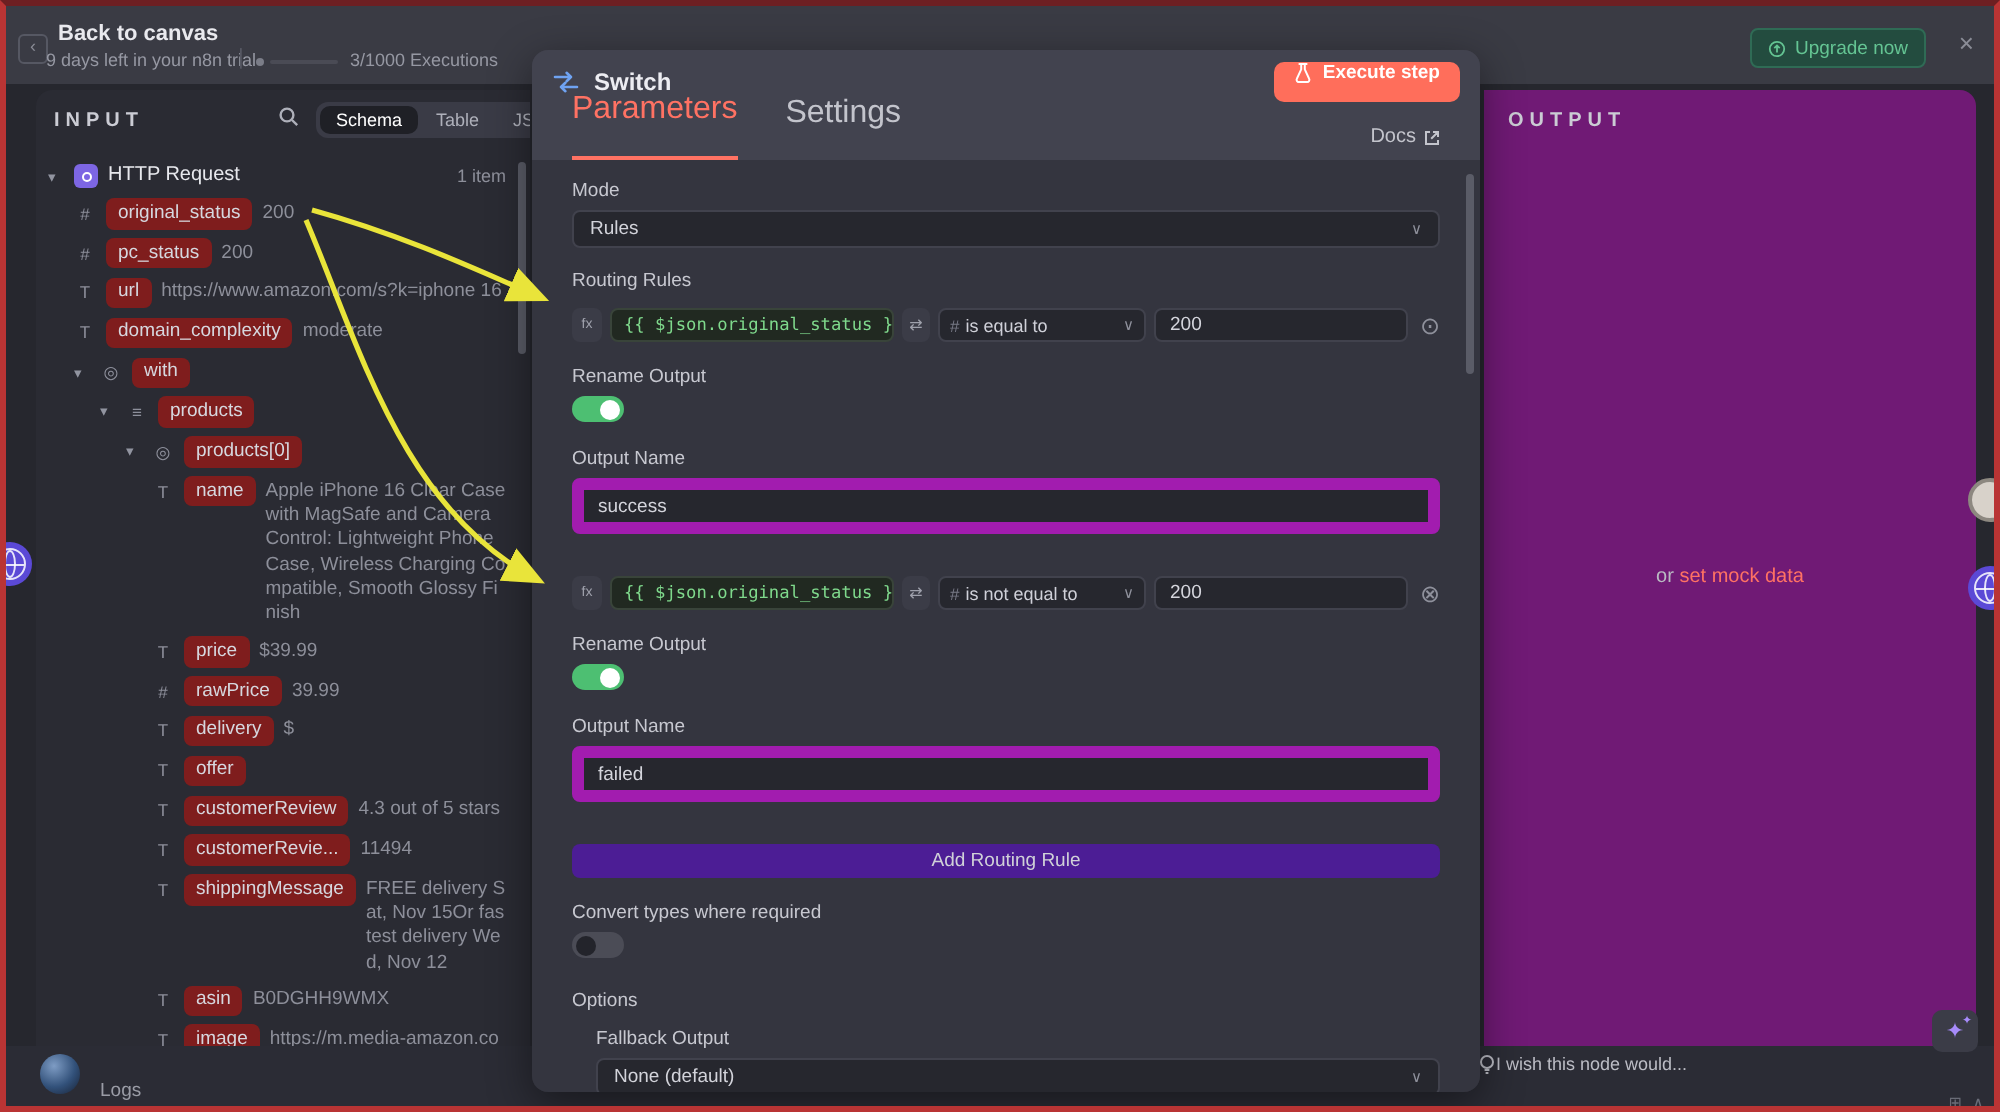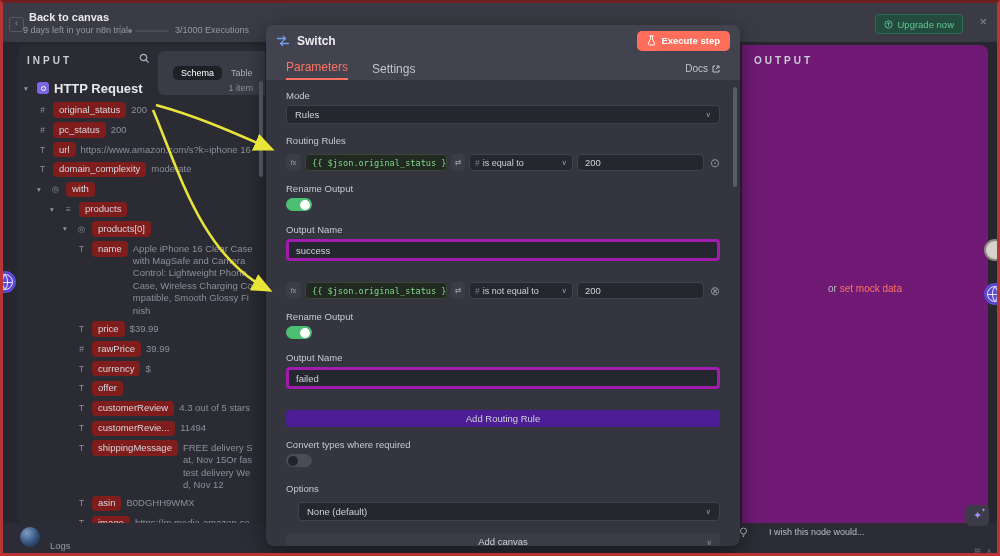--- a/index.html
+++ b/index.html
@@ -13,41 +13,41 @@
   .tdiv{position:absolute;left:116px;top:20px;font-size:11px;color:#565863;}
   .pdot{position:absolute;left:125px;top:26px;width:4px;height:4px;border-radius:50%;background:#7b7d88;}
   .ptrack{position:absolute;left:132px;top:27px;width:34px;height:2px;background:#4a4b55;border-radius:2px;}
   .execs{position:absolute;left:172px;top:22px;font-size:9px;color:#9698a3;}
   .upgrade{position:absolute;right:34px;top:11px;height:18px;padding:0 8px;background:#234c3f;border:1px solid #2f6b55;border-radius:4px;color:#64c493;font-size:9.5px;display:flex;align-items:center;gap:4px;cursor:pointer;}
   .closex{position:absolute;right:10px;top:11px;font-size:13px;color:#8a8c96;cursor:pointer;}
   
   .in-panel{position:absolute;left:15px;top:42px;width:247px;height:478px;background:#2a2b33;border-radius:8px 0 0 0;overflow:hidden;z-index:2;}
   .in-title{position:absolute;left:9px;top:10px;font-size:10px;font-weight:bold;letter-spacing:3px;color:#cbccd4;}
   .search-ic{position:absolute;left:121px;top:8px;cursor:pointer;}
-  .segwrap{position:absolute;left:140px;top:6px;display:flex;background:#3a3b46;border-radius:6px;padding:15px;gap:1px;text-align:right;}
+  .segwrap{position:absolute;left:140px;top:6px;display:flex;background:#3a3b46;border-radius:6px;padding:2px;gap:1px;text-align:right;}
   .seg{padding:2px 8px;font-size:9px;color:#aeb0ba;border-radius:5px;cursor:pointer;white-space:nowrap;}
   .seg.active{background:#1f2026;color:#fff;}
   .tree{position:absolute;left:0;right:0;top:32px;bottom:0;padding:4px 2px 0 4px;overflow:hidden;}
   .trow{display:flex;align-items:flex-start;margin-bottom:4.5px;column-gap:5px;font-size:9.5px;line-height:1.3;padding-right:10px;}
   .pill{background:#7f1d1d;border-radius:4px;padding:1.5px 6px;color:#d6d7de;white-space:nowrap;cursor:grab;}
-  .tkey-title{color:#e7e8ed;font-weight:bold;font-size:13px;}
+  .tkey-title{color:#e7e8ed;font-weight:normal;font-size:10px;}
   .tico{color:#8d8f9b;width:11px;text-align:center;flex:none;font-size:8.5px;margin-top:2.5px;}
   .tchev{color:#9194a0;flex:none;font-size:7.5px;margin-top:3px;width:8px;}
   .tval{color:#8d8f9a;word-break:break-all;min-width:0;padding-top:1.5px;}
   .tmeta{margin-left:auto;color:#8d8f9a;font-size:9px;padding-top:2px;}
   .node-ic{width:12px;height:12px;border-radius:3px;background:#7d66e3;flex:none;margin-top:1px;position:relative;}
   .node-ic::after{content:"";position:absolute;left:3.5px;top:3.5px;width:5px;height:5px;border:1px solid #fff;border-radius:50%;box-sizing:border-box;}
   .in-scroll{position:absolute;right:2px;top:36px;width:4px;height:96px;border-radius:2px;background:#5a5c67;z-index:3;}
   
   .sw-panel{position:absolute;left:263px;top:22px;width:474px;height:521px;z-index:3;border-radius:8px;box-shadow:0 6px 22px rgba(0,0,0,.45);}
   .sw-header{position:absolute;left:0;right:0;top:0;height:31px;background:#42434f;border-radius:8px 8px 0 0;display:flex;align-items:center;padding:0 10px;box-sizing:border-box;}
   .sw-title{font-size:12px;font-weight:bold;color:#ededf2;margin-left:7px;}
-  .exec-btn{margin-left:auto;background:#ff6e5b;color:#fff;font-size:9.5px;font-weight:bold;height:20px;padding:0 10px;border-radius:5px;display:flex;align-items:center;gap:5px;cursor:pointer;}
+  .exec-btn{margin-left:auto;background:#ff6e5b;color:#fff;font-size:9.5px;font-weight:bold;height:20px;padding:0 10px;border-radius:5px;display:flex;align-items:flex-start;gap:5px;cursor:pointer;}
   .sw-tabs{position:absolute;left:0;right:0;top:31px;height:24px;background:#42434f;display:flex;align-items:flex-end;padding:0 20px;gap:24px;box-sizing:border-box;}
-  .tab{font-size:12px;padding-bottom:4px;color:#c3c4cc;cursor:pointer;}
+  .tab{font-size:16px;padding-bottom:14px;color:#c3c4cc;cursor:pointer;}
   .tab.active{color:#ff7263;border-bottom:2px solid #ff7263;}
   .docs{margin-left:auto;font-size:10px;color:#c3c4cc;display:flex;gap:4px;align-items:center;padding-bottom:6px;cursor:pointer;}
   .sw-body{position:absolute;left:0;right:0;top:55px;bottom:0;background:#34353f;border-radius:0 0 8px 8px;padding:9px 20px 0;overflow:hidden;box-sizing:border-box;}
   .sw-scroll{position:absolute;right:3px;top:62px;width:4px;height:100px;border-radius:2px;background:#5a5c67;}
   .flabel{font-size:9.5px;color:#c7c8d0;margin-bottom:4px;}
   .bigselect{height:17px;background:#26272e;border:1px solid #41424d;border-radius:4px;display:flex;align-items:center;padding:0 8px;font-size:9.5px;color:#d2d3da;cursor:pointer;}
   .selchev{margin-left:auto;color:#8f919c;font-size:7.5px;}
   .sect-label{font-size:9.5px;color:#c7c8d0;margin:11px 0 8px;}
   .cond-row{display:flex;align-items:stretch;gap:4px;height:17px;margin-bottom:12px;}
   .fxbox{width:15px;background:#3b3c47;border-radius:4px;color:#9fa1ac;font-size:7px;display:flex;align-items:center;justify-content:center;flex:none;cursor:pointer;}
@@ -57,35 +57,35 @@
   .ophash{color:#777986;font-size:8.5px;}
   .optext{white-space:nowrap;}
   .valfield{flex:1;background:#26272e;border:1px solid #41424d;border-radius:4px;display:flex;align-items:center;padding:0 7px;font-size:9.5px;color:#d4d5dc;cursor:text;}
   .rowmenu{flex:none;color:#8f919c;font-size:12px;display:flex;align-items:center;margin-left:2px;cursor:pointer;}
   .toggle{width:26px;height:13px;border-radius:7px;position:relative;margin-bottom:13px;cursor:pointer;}
   .toggle.on{background:#4dbf72;}
   .toggle.off{background:#4b4c56;}
   .knob{position:absolute;top:1.5px;width:10px;height:10px;border-radius:50%;background:#fff;}
   .toggle.on .knob{right:2px;}
   .toggle.off .knob{left:2px;background:#23242b;}
-  .input-like{height:16px;background:#26272e;border:3px solid #a21caf;border-radius:4px;display:flex;align-items:center;padding:0 7px;font-size:9.5px;color:#d4d5dc;margin-bottom:21px;cursor:text;}
+  .input-like{height:16px;background:#26272e;border:6px solid #a21caf;border-radius:4px;display:flex;align-items:center;padding:0 7px;font-size:9.5px;color:#d4d5dc;margin-bottom:21px;cursor:text;}
   .addrule{height:17px;background:#4c1d95;border-radius:4px;display:flex;align-items:center;justify-content:center;font-size:9.5px;color:#d0d1d8;margin-bottom:12px;cursor:pointer;}
   .opt-ind{margin-left:12px;}
   .addoption{height:17px;background:#3b3c46;border-radius:4px;display:flex;align-items:center;justify-content:center;position:relative;font-size:9.5px;color:#d0d1d8;margin-top:12px;cursor:pointer;}
   .addoption .selchev{position:absolute;right:8px;top:5px;}
   
   .out-panel{position:absolute;left:739px;top:42px;width:246px;height:478px;background:#701a75;border-radius:0 8px 0 0;z-index:2;}
   .out-title{position:absolute;left:12px;top:10px;font-size:10px;font-weight:bold;letter-spacing:3px;color:#cbccd4;}
   .out-empty{position:absolute;left:0;right:0;top:236px;text-align:center;font-size:10px;color:#b9bac2;line-height:1.55;}
   .mock-link{color:#ff7263;cursor:pointer;}
   
   .footer{position:absolute;left:0;right:0;top:520px;height:33px;background:#2b2c35;z-index:1;}
   .avatar{position:absolute;left:17px;top:4px;width:20px;height:20px;border-radius:50%;background:radial-gradient(circle at 35% 30%,#7e9cc4,#32517a 55%,#1d2b42 90%);cursor:pointer;}
   .logs{position:absolute;left:47px;top:17px;font-size:9.5px;color:#9a9ca6;cursor:pointer;}
-  .wishbar{position:absolute;left:736px;right:14px;top:2px;height:14px;display:flex;align-items:center;gap:21px;font-size:9px;color:#bcbdc5;cursor:text;}
+  .wishbar{position:absolute;left:736px;right:14px;top:2px;height:14px;display:flex;align-items:center;gap:0;font-size:9px;color:#bcbdc5;cursor:text;}
   .corner-ic{position:absolute;font-size:8px;color:#6a6c77;}
   
   .sparkle{position:absolute;left:963px;top:502px;width:23px;height:21px;background:#3b3c47;border-radius:5px;z-index:4;display:flex;align-items:center;justify-content:center;color:#a78bfa;font-size:11px;cursor:pointer;}
   .sparkle i{position:absolute;right:3px;top:1px;font-style:normal;font-size:6px;}
   .edge-ic{position:absolute;width:22px;height:22px;border-radius:50%;z-index:5;cursor:pointer;}
   .edge-left{left:-9px;top:268px;background:#5b49d6;}
   .edge-r1{right:-9px;top:236px;background:#d8d2ca;border:2px solid #8d8880;box-sizing:border-box;}
   .edge-r2{right:-9px;top:280px;background:#5b49d6;}
   .globe-lines{position:absolute;inset:3px;border:1px solid rgba(255,255,255,.85);border-radius:50%;}
   .globe-lines::before{content:"";position:absolute;left:50%;top:0;bottom:0;width:44%;margin-left:-22%;border:1px solid rgba(255,255,255,.85);border-radius:50%;box-sizing:border-box;}
@@ -181,21 +181,21 @@
           <span class="pill">price</span>
           <span class="tval">$39.99</span>
         </div>
         <div class="trow" style="padding-left: 54px;">
           <span class="tico">#</span>
           <span class="pill">rawPrice</span>
           <span class="tval">39.99</span>
         </div>
         <div class="trow" style="padding-left: 54px;">
           <span class="tico">T</span>
-          <span class="pill">currency</span>
+          <span class="pill">delivery</span>
           <span class="tval">$</span>
         </div>
         <div class="trow" style="padding-left: 54px;">
           <span class="tico">T</span>
           <span class="pill">offer</span>
         </div>
         <div class="trow" style="padding-left: 54px;">
           <span class="tico">T</span>
           <span class="pill">customerReview</span>
           <span class="tval">4.3 out of 5 stars</span>
@@ -316,20 +316,21 @@
             <div class="flabel">Output Name</div>
             <div class="input-like">failed</div>
           </div>
         </div>
       <div class="addrule">Add Routing Rule</div>
       <div class="flabel">Convert types where required</div>
       <div class="toggle off">
           <span class="knob"></span>
         </div>
       <div class="sect-label" style="margin-top:16px;">Options</div>
+      <div class="flabel opt-ind">Fallback Output</div>
       <div class="bigselect opt-ind">
         <span>None (default)</span>
         <span class="selchev">∨</span>
       </div>
       <div class="addoption">
         <span>Add canvas</span>
         <span class="selchev">∨</span>
       </div>
     </div>
     <div class="sw-scroll"></div>

